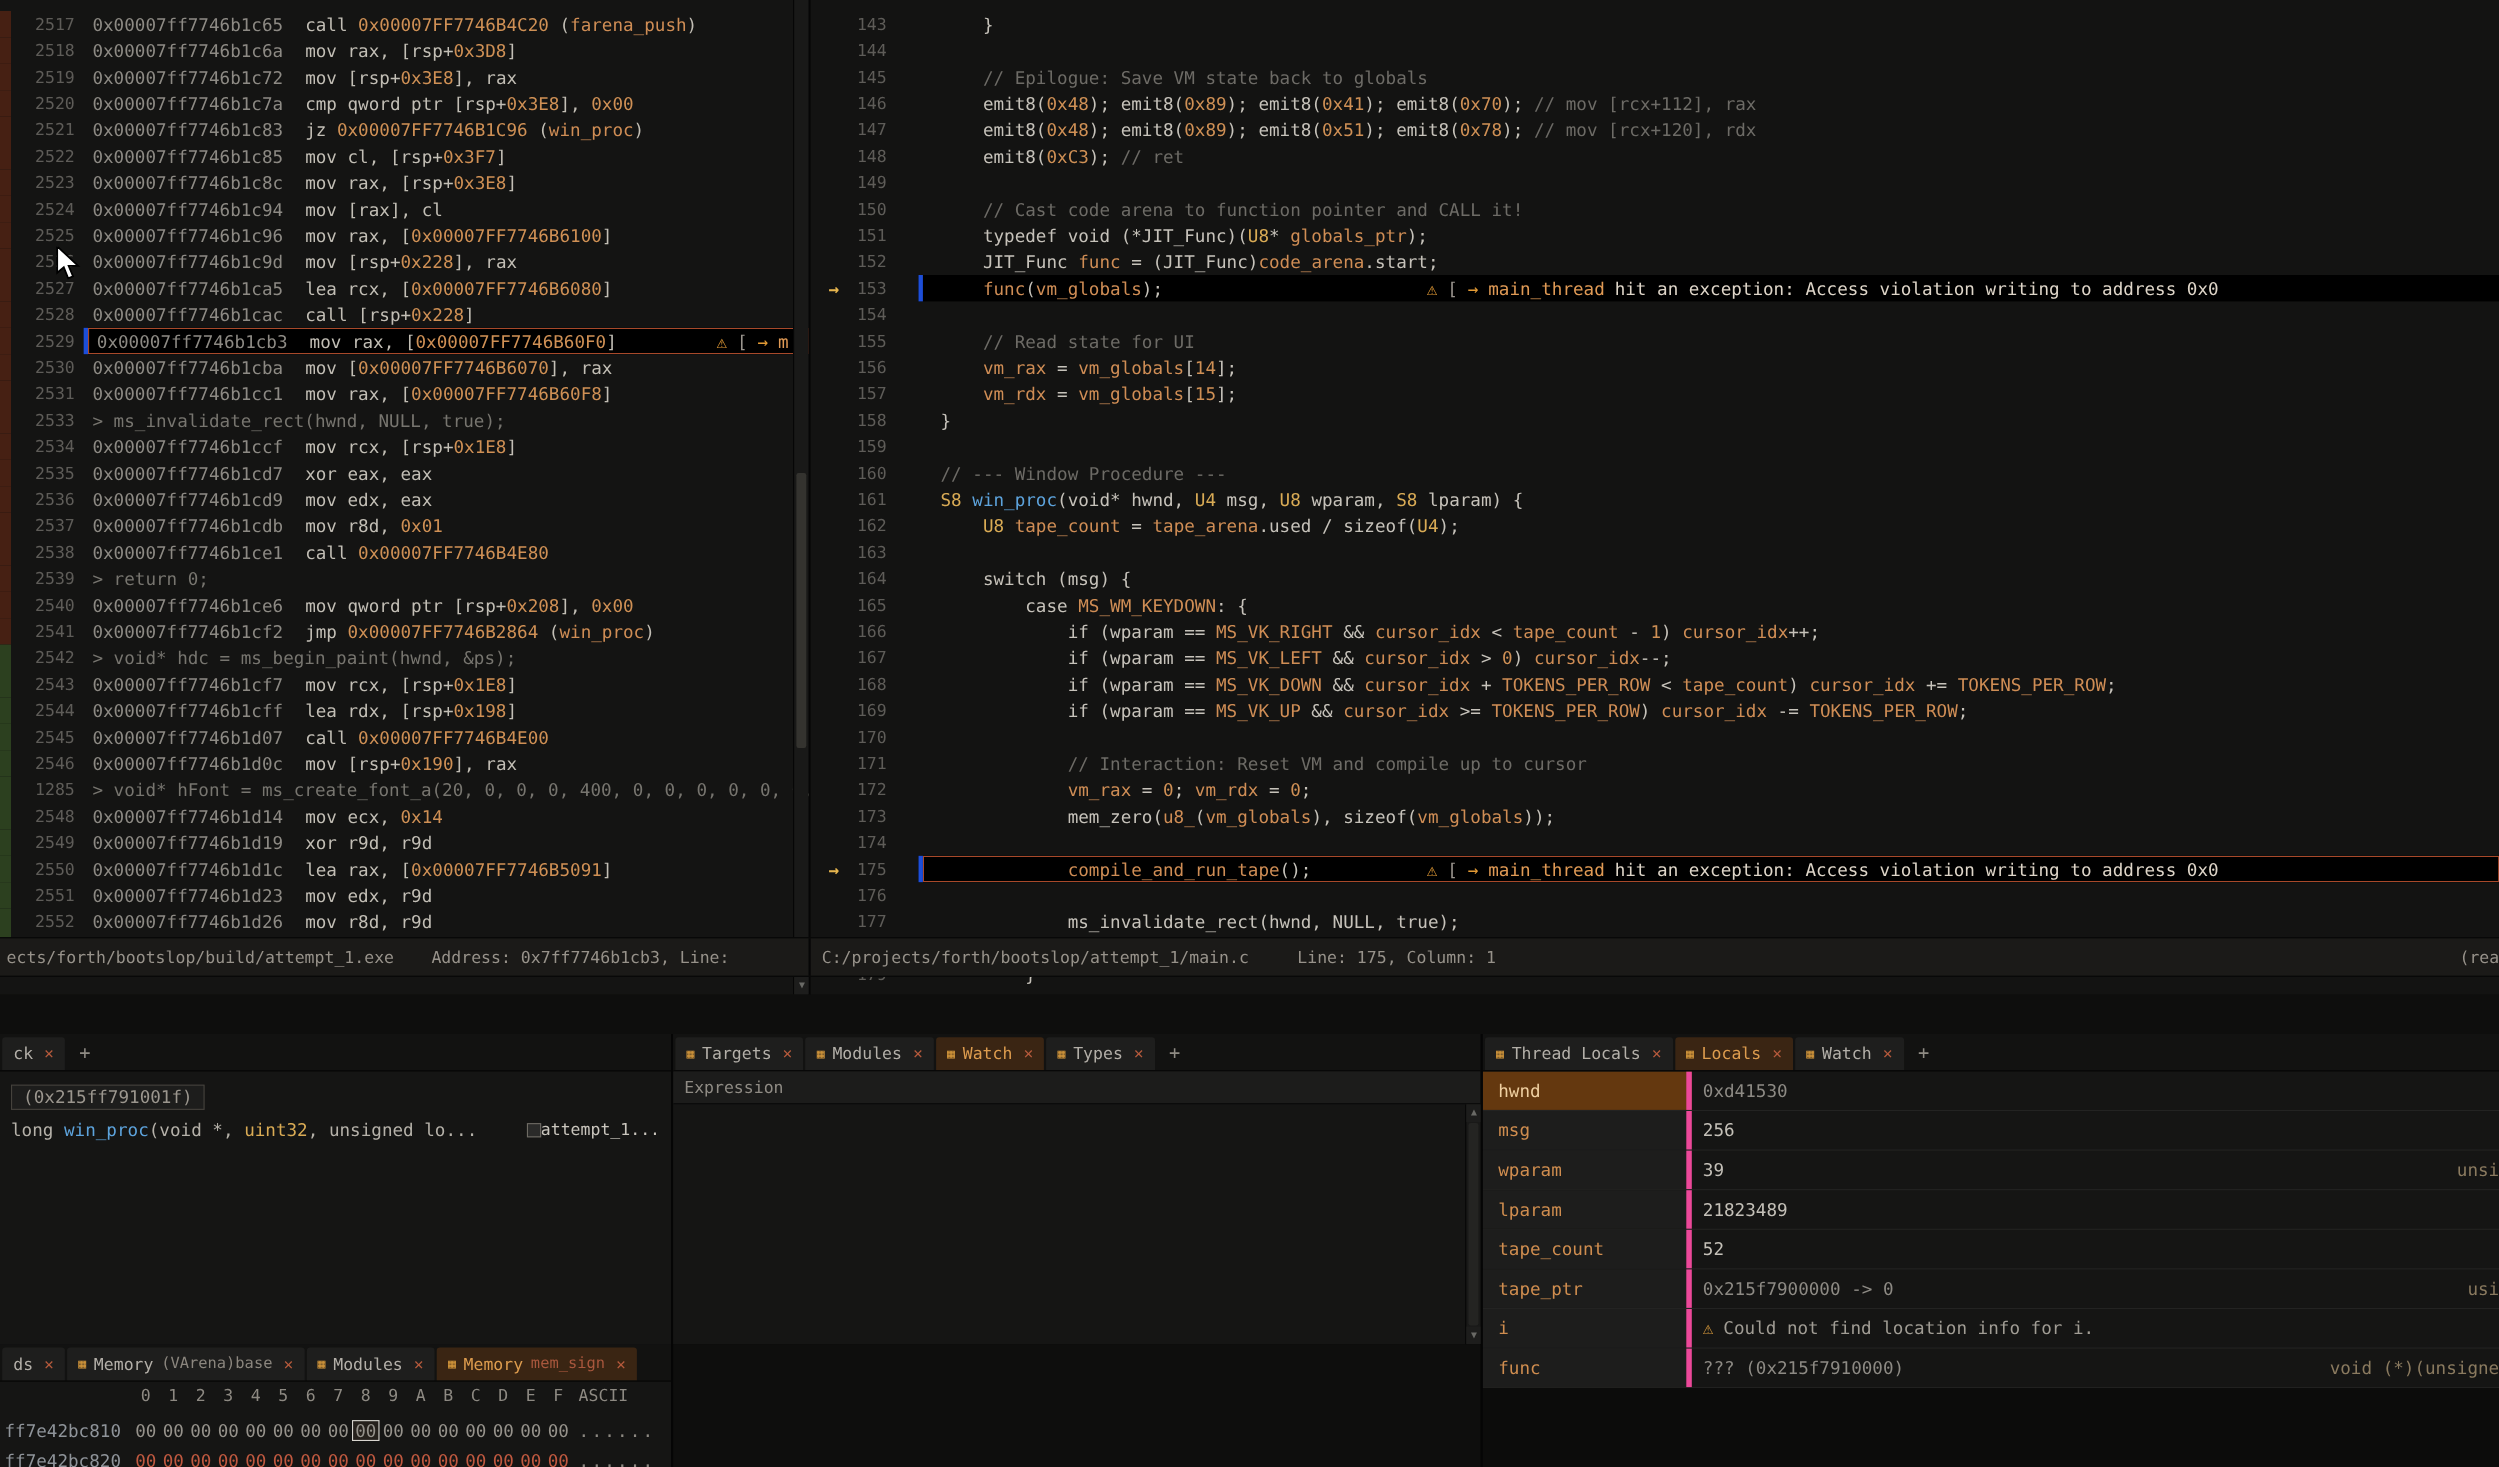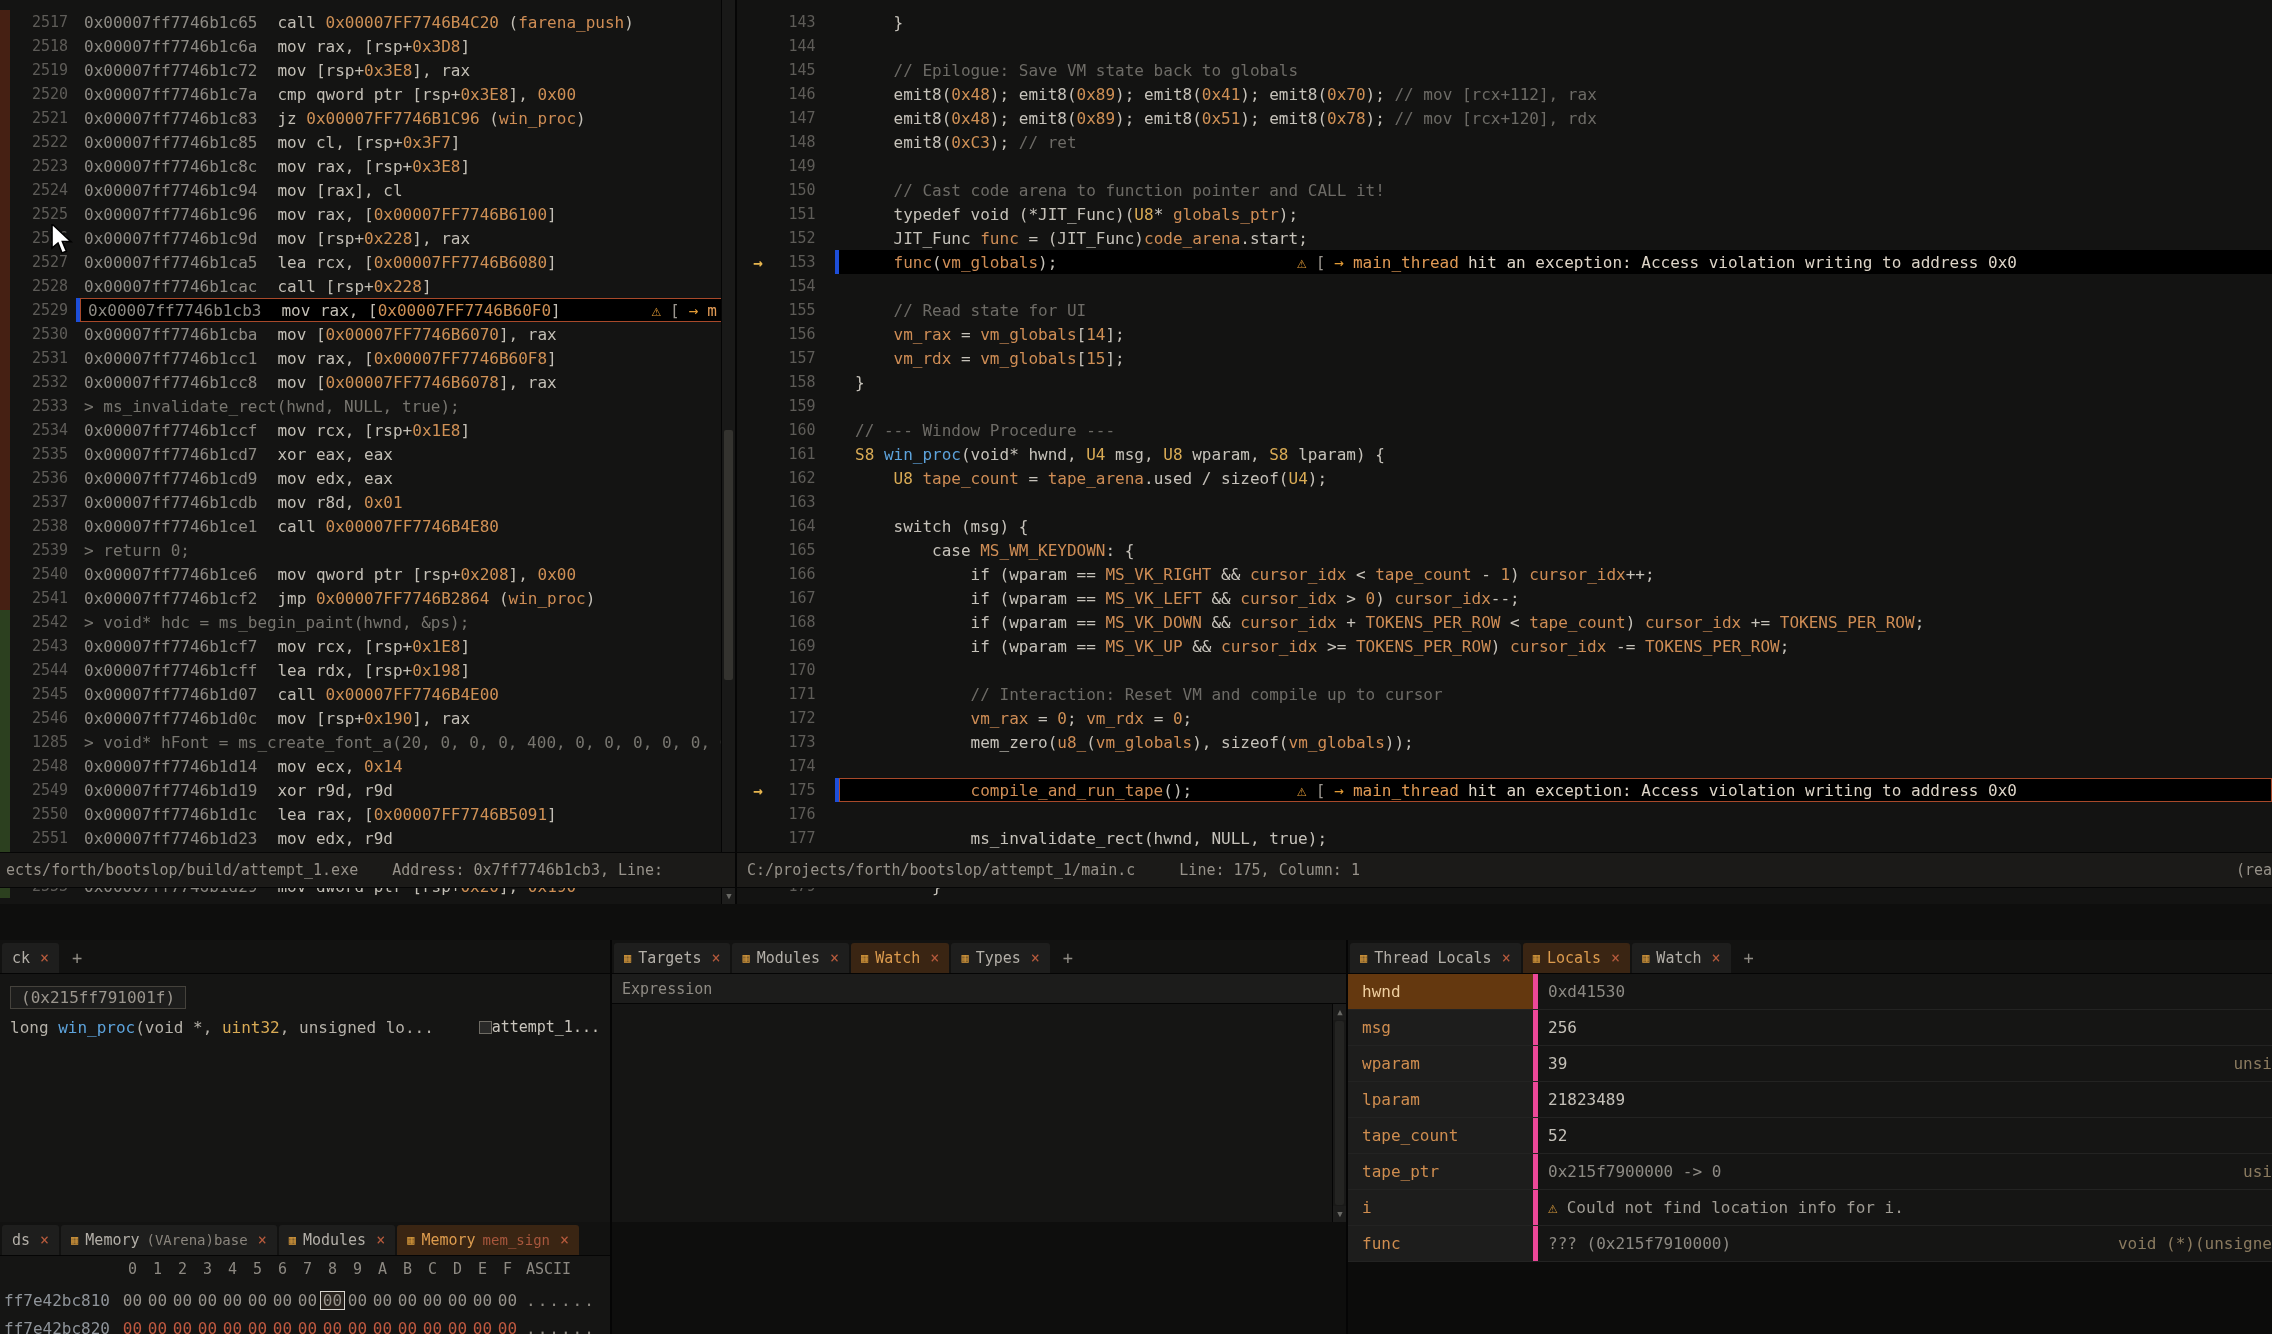--- a/index.html
+++ b/index.html
@@ -25,21 +25,21 @@
   .exicons .w,.exmsg .w{color:#e39b35}
   .exicons .b,.exmsg .b{color:#9a958e}
   .exicons .a,.exmsg .a{color:#e39b35}
   .exicons .th,.exmsg .th{color:#e09a55}
   .exmsg .m{color:#ded5c8}
 
   .source{flex:1;position:relative;background:#131312;overflow:hidden}
   .slines{padding-top:10px}
   .srow{display:flex;align-items:center;height:24px;font-size:16px;white-space:pre}
   .sarrow{width:42px;flex:none;text-align:center;color:#e6b54e;font-size:16px;font-weight:bold}
-  .snum{width:56px;flex:none;text-align:center;padding-right:10px;color:#5e5c58;font-size:15px}
+  .snum{width:56px;flex:none;text-align:left;padding-right:10px;color:#5e5c58;font-size:15px}
   .scode{padding-left:20px}
   .srow .exfill .scode{padding-left:16px}
   .exmsg{position:absolute;left:458px;top:0;height:24px;display:flex;gap:9px;align-items:center;white-space:pre}
 
   .num{color:#cf9055}
   .typ{color:#d9ab55}
   .var{color:#cf8d55}
   .fn{color:#5da3dc}
   .cmt{color:#6d6b66}
   .sym{color:#cf8d55}
@@ -138,21 +138,20 @@
           <div class="drow"><span class="gstrip r"></span><span class="dnum">2522</span><span class="daddr">0x00007ff7746b1c85</span><span class="dasm">mov cl, [rsp+<span class="num">0x3F7</span>]</span></div>
           <div class="drow"><span class="gstrip r"></span><span class="dnum">2523</span><span class="daddr">0x00007ff7746b1c8c</span><span class="dasm">mov rax, [rsp+<span class="num">0x3E8</span>]</span></div>
           <div class="drow"><span class="gstrip r"></span><span class="dnum">2524</span><span class="daddr">0x00007ff7746b1c94</span><span class="dasm">mov [rax], cl</span></div>
           <div class="drow"><span class="gstrip r"></span><span class="dnum">2525</span><span class="daddr">0x00007ff7746b1c96</span><span class="dasm">mov rax, [<span class="num">0x00007FF7746B6100</span>]</span></div>
           <div class="drow"><span class="gstrip r"></span><span class="dnum">2526</span><span class="daddr">0x00007ff7746b1c9d</span><span class="dasm">mov [rsp+<span class="num">0x228</span>], rax</span></div>
           <div class="drow"><span class="gstrip r"></span><span class="dnum">2527</span><span class="daddr">0x00007ff7746b1ca5</span><span class="dasm">lea rcx, [<span class="num">0x00007FF7746B6080</span>]</span></div>
           <div class="drow"><span class="gstrip r"></span><span class="dnum">2528</span><span class="daddr">0x00007ff7746b1cac</span><span class="dasm">call [rsp+<span class="num">0x228</span>]</span></div>
           <div class="drow"><span class="gstrip r"></span><span class="dnum">2529</span><span class="exfill cur"><span class="daddr">0x00007ff7746b1cb3</span><span class="dasm">mov rax, [<span class="num">0x00007FF7746B60F0</span>]</span><span class="exicons"><span class="w">⚠</span><span class="b">[</span><span class="a">→</span><span class="th">m</span></span></span></div>
           <div class="drow"><span class="gstrip r"></span><span class="dnum">2530</span><span class="daddr">0x00007ff7746b1cba</span><span class="dasm">mov [<span class="num">0x00007FF7746B6070</span>], rax</span></div>
           <div class="drow"><span class="gstrip r"></span><span class="dnum">2531</span><span class="daddr">0x00007ff7746b1cc1</span><span class="dasm">mov rax, [<span class="num">0x00007FF7746B60F8</span>]</span></div>
-          <div class="drow"><span class="gstrip r"></span><span class="dnum">2532</span><span class="daddr">0x00007ff7746b1cc8</span><span class="dasm">mov [<span class="num">0x00007FF7746B6078</span>], rax</span></div>
           <div class="drow"><span class="gstrip r"></span><span class="dnum">2533</span><span class="dsrc">&gt; ms_invalidate_rect(hwnd, NULL, true);</span></div>
           <div class="drow"><span class="gstrip r"></span><span class="dnum">2534</span><span class="daddr">0x00007ff7746b1ccf</span><span class="dasm">mov rcx, [rsp+<span class="num">0x1E8</span>]</span></div>
           <div class="drow"><span class="gstrip r"></span><span class="dnum">2535</span><span class="daddr">0x00007ff7746b1cd7</span><span class="dasm">xor eax, eax</span></div>
           <div class="drow"><span class="gstrip r"></span><span class="dnum">2536</span><span class="daddr">0x00007ff7746b1cd9</span><span class="dasm">mov edx, eax</span></div>
           <div class="drow"><span class="gstrip r"></span><span class="dnum">2537</span><span class="daddr">0x00007ff7746b1cdb</span><span class="dasm">mov r8d, <span class="num">0x01</span></span></div>
           <div class="drow"><span class="gstrip r"></span><span class="dnum">2538</span><span class="daddr">0x00007ff7746b1ce1</span><span class="dasm">call <span class="num">0x00007FF7746B4E80</span></span></div>
           <div class="drow"><span class="gstrip r"></span><span class="dnum">2539</span><span class="dsrc">&gt; return 0;</span></div>
           <div class="drow"><span class="gstrip r"></span><span class="dnum">2540</span><span class="daddr">0x00007ff7746b1ce6</span><span class="dasm">mov qword ptr [rsp+<span class="num">0x208</span>], <span class="num">0x00</span></span></div>
           <div class="drow"><span class="gstrip r"></span><span class="dnum">2541</span><span class="daddr">0x00007ff7746b1cf2</span><span class="dasm">jmp <span class="num">0x00007FF7746B2864</span> (<span class="sym">win_proc</span>)</span></div>
           <div class="drow"><span class="gstrip g"></span><span class="dnum">2542</span><span class="dsrc">&gt; void* hdc = ms_begin_paint(hwnd, &amp;ps);</span></div>

